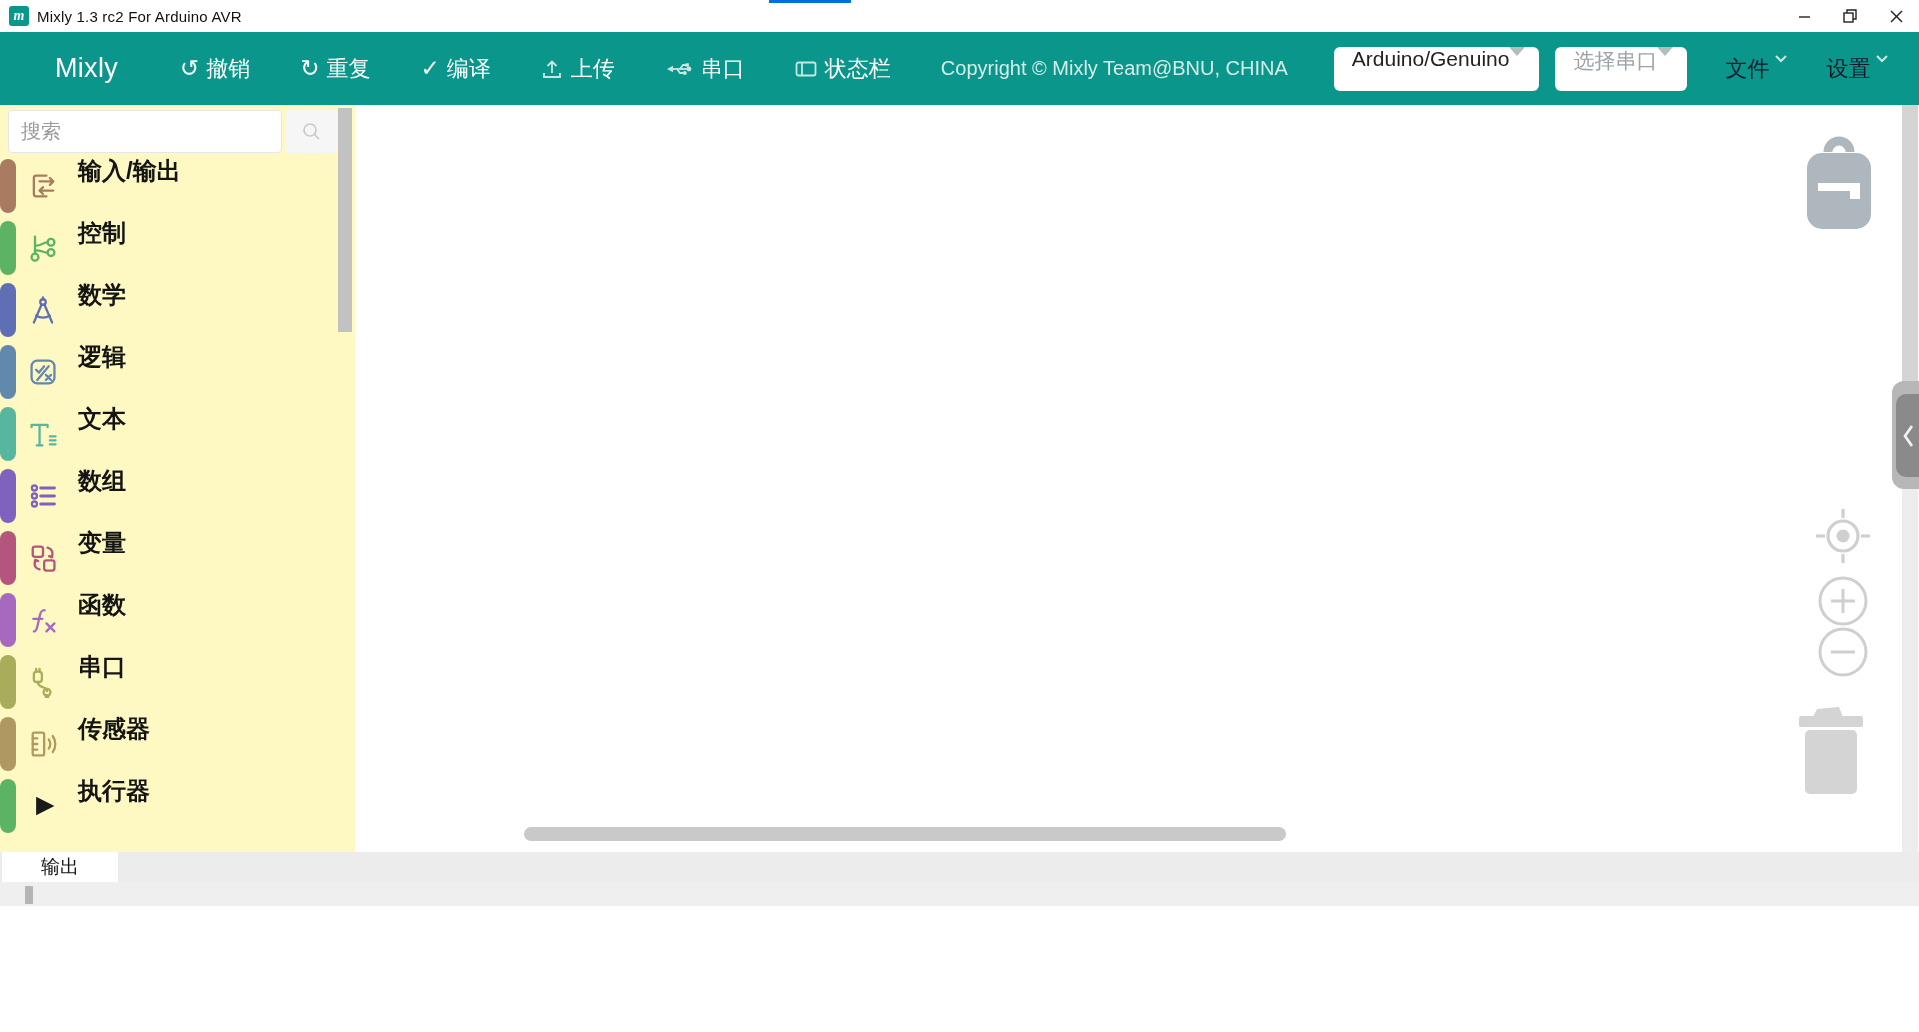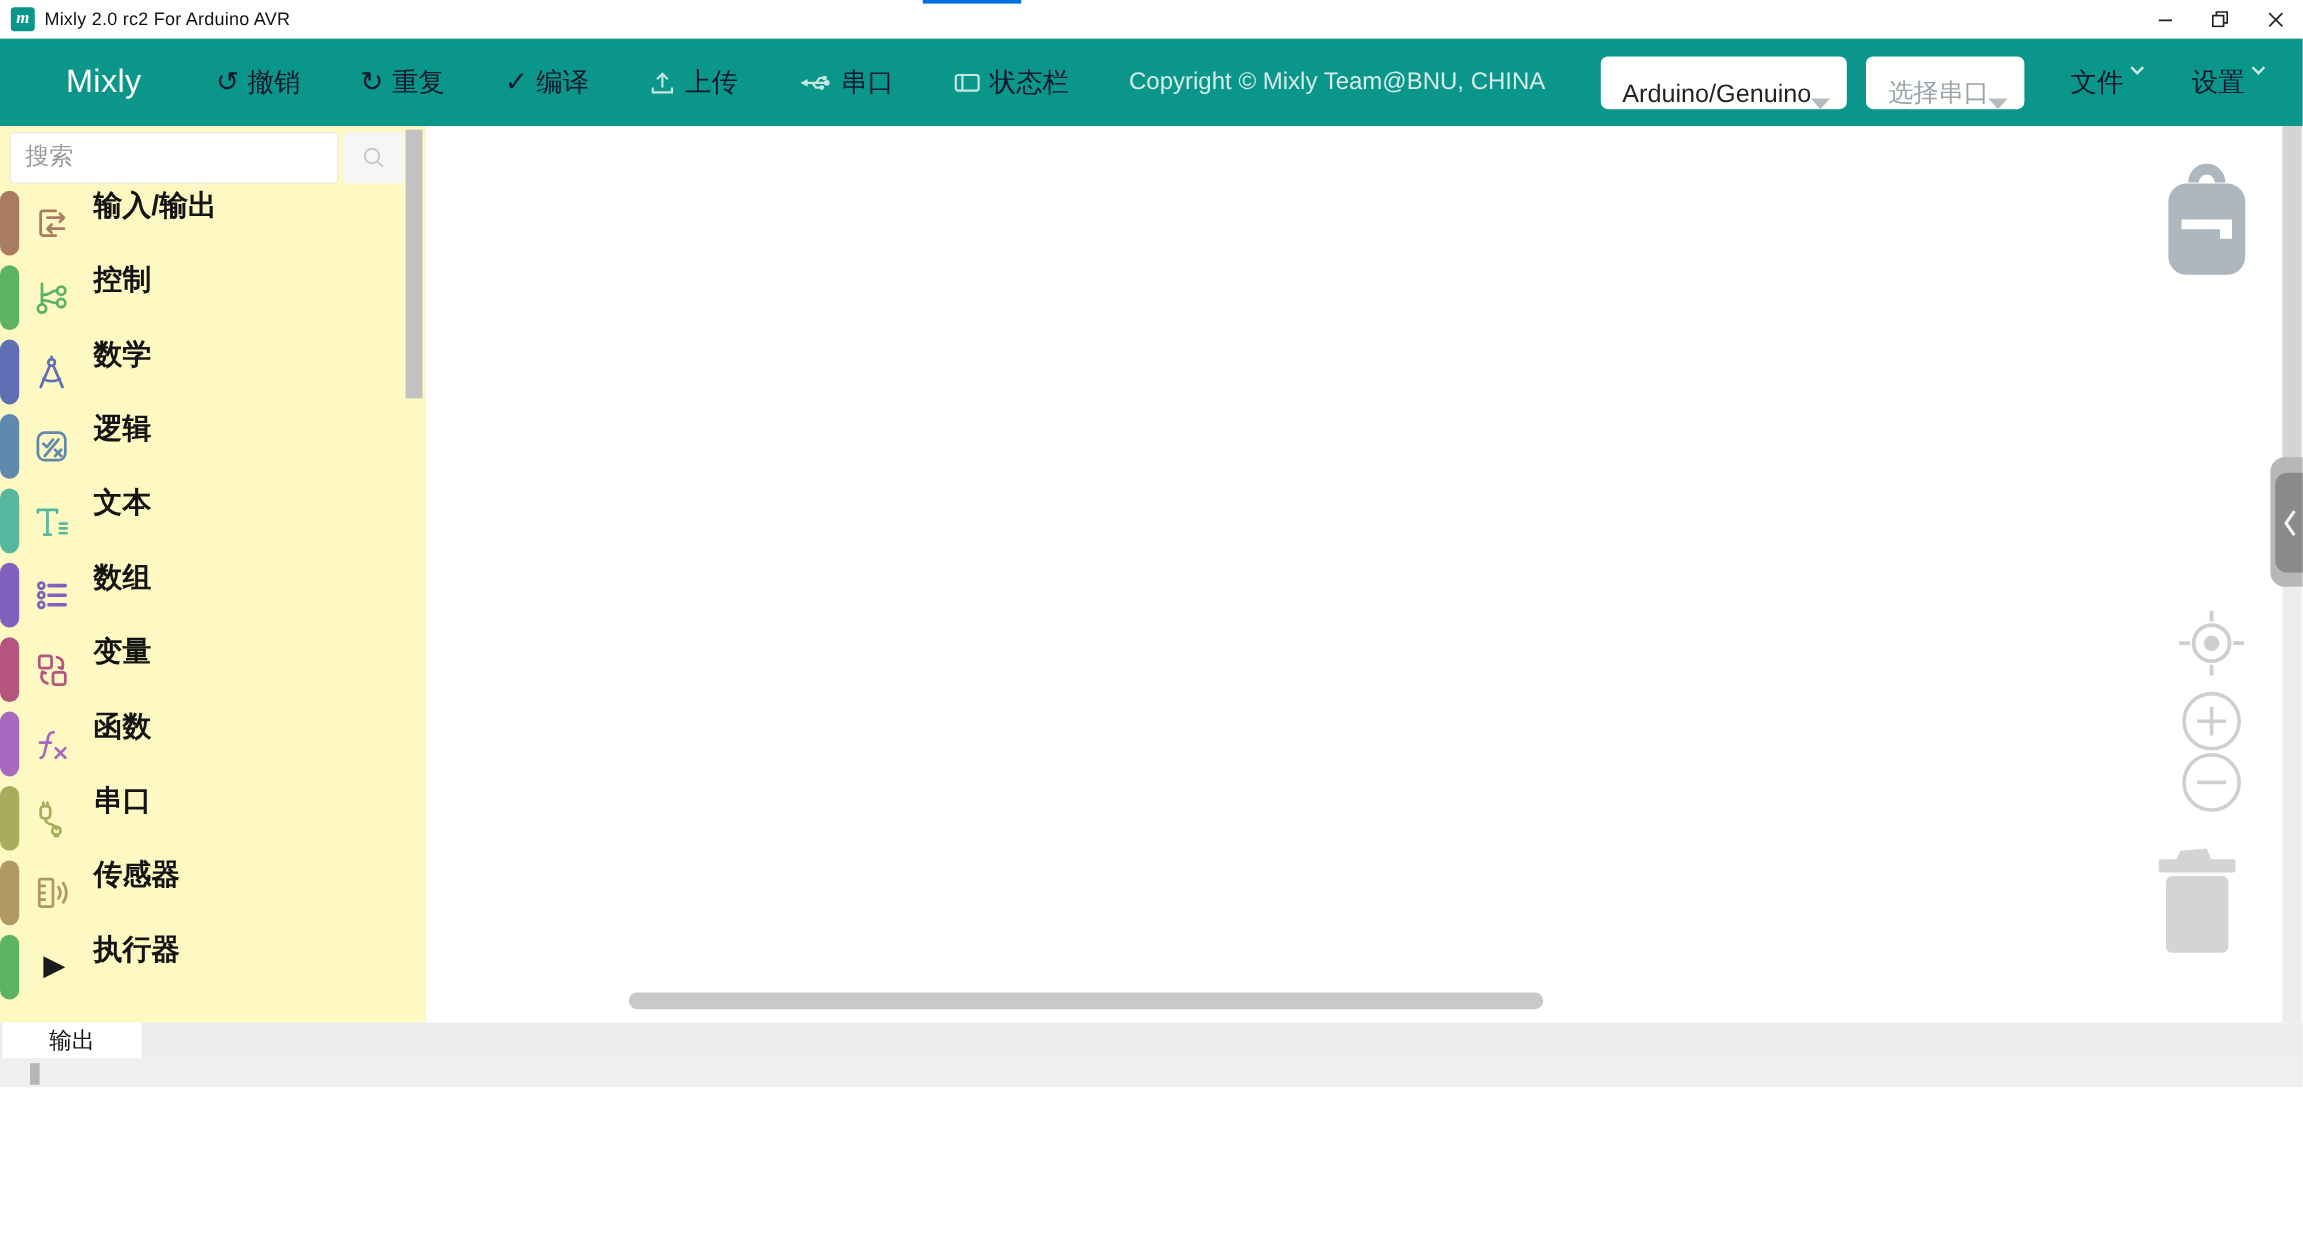--- a/index.html
+++ b/index.html
@@ -12,28 +12,28 @@
   .app-logo { width:20px; height:20px; margin-left:9px; border-radius:3px; background:var(--teal,#0A968A);
               color:#fff; font:italic bold 14px/20px "Liberation Serif","DejaVu Serif",serif; text-align:center; }
   .app-title { font-size:15px; color:#111; margin-left:8px; letter-spacing:0.2px; }
   .win-controls { margin-left:auto; display:flex; height:100%; }
   .win-btn { width:46px; height:32px; display:flex; align-items:center; justify-content:center; }
   .win-btn svg { stroke:#222; stroke-width:1.4; fill:none; }
 
   
   .toolbar { height:73px; background:var(--teal,#0A968A); display:flex; align-items:center; padding:0 34px 0 55px; }
   .brand { color:#ffffff; font-size:27px; font-weight:normal; margin-right:62px; letter-spacing:0.3px; }
-  .tbtn { display:flex; align-items:center; color:#0f172a; font-size:22px; margin-right:50px; white-space:nowrap; }
+  .tbtn { display:flex; align-items:center; color:#ffffff; font-size:22px; margin-right:50px; white-space:nowrap; }
   .tbtn .g { font-size:23px; margin-right:7px; line-height:1; }
   .g-undo::before { content:"\21BA"; }
   .g-redo::before { content:"\21BB"; }
   .g-check::before { content:"\2713"; }
   .tbtn svg { margin-right:8px; stroke:#c9e7e2; fill:none; stroke-width:1.8; }
   .copyright { color:#d6ece9; font-size:20px; margin-left:auto; margin-right:46px; white-space:nowrap; }
-  .select-box { background:#fff; border-radius:6px; height:44px; display:flex; align-items:flex-end;
+  .select-box { background:#fff; border-radius:6px; height:44px; display:flex; align-items:flex-start;
                 padding:0 14px 0 18px; margin-right:16px; font-size:21px; white-space:nowrap; }
   .select-box .val { color:#222; }
   .select-box .ph { color:#9aa3a8; }
   .dd-caret { width:0; height:0; border-left:8px solid transparent; border-right:8px solid transparent;
               border-top:9px solid #b5bcc0; margin-left:22px; }
   .menu { color:#0f172a; font-size:22px; display:flex; align-items:flex-start; margin-left:38px; white-space:nowrap; }
   .menu svg { margin-left:5px; stroke:#c9e7e2; stroke-width:2; fill:none; }
   .board-box { width:221px; }
   .port-box  { width:153px; }
 
@@ -79,21 +79,21 @@
   .out-gutter { height:24px; background:#efefef; position:relative; }
   .out-minibar { position:absolute; left:25px; top:4px; width:8px; height:18px; background:#b5b5b5; }
   .out-body { height:126px; background:#ffffff; }
 </style>
 </head>
 <body>
 
 <div class="titlebar">
   <div class="top-accent"></div>
   <div class="app-logo">m</div>
-  <div class="app-title">Mixly 2.0 rc2 For Arduino AVR</div>
+  <div class="app-title">Mixly 1.3 rc2 For Arduino AVR</div>
   <div class="win-controls">
     <div class="win-btn">
       <svg width="13" height="13">
           <line x1="1" y1="7" x2="12" y2="7"></line>
         </svg>
     </div>
     <div class="win-btn">
       <svg width="14" height="14">
         <rect x="1" y="4" width="9" height="9"></rect>
           <path d="M4 4 V1 H13 V10 H10"></path>

